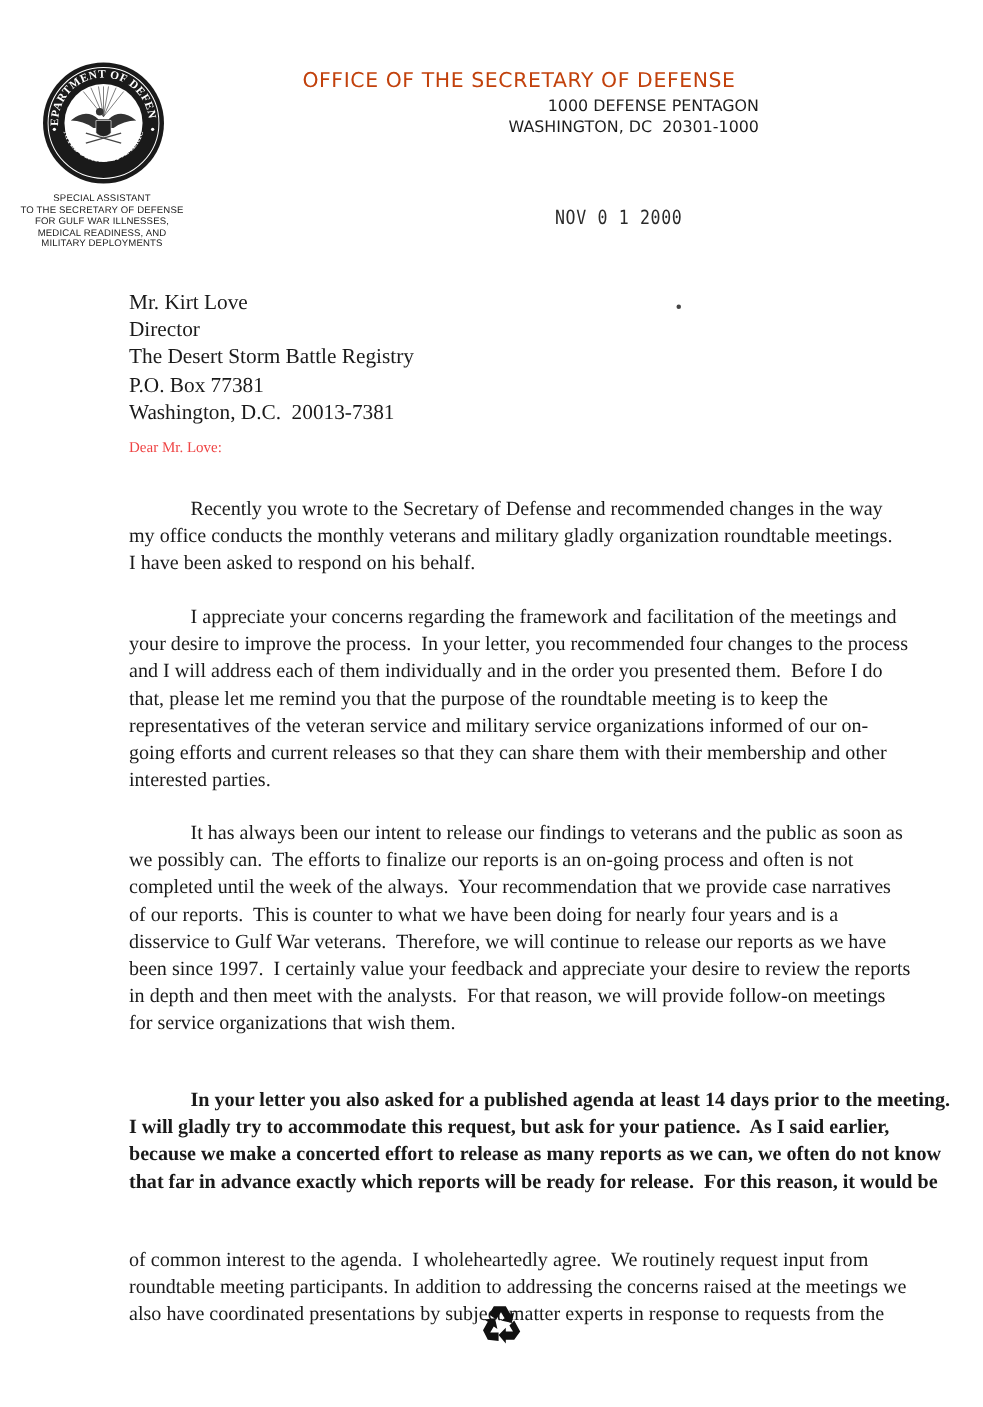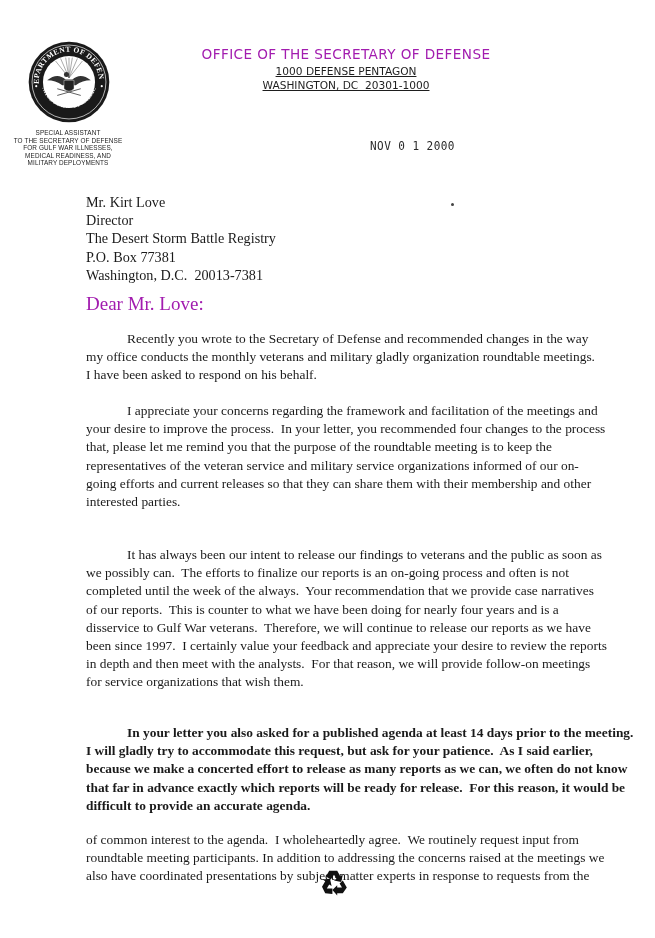--- a/index.html
+++ b/index.html
@@ -2,29 +2,29 @@
 <html><head>
 <meta charset="utf-8">
 <style>
   html, body { margin:0; padding:0; background:#ffffff; }
   body { width:655px; height:938px; position:relative; overflow:hidden; color:#1a1a1a; }
   .seal { position:absolute; left:27px; top:40px; width:84px; height:84px; }
   .assistant { position:absolute; left:0px; top:129px; width:136px; text-align:center;
     font-family:"Liberation Sans", sans-serif; font-size:6.4px; line-height:7.6px; color:#222; letter-spacing:0.1px; }
   .assistant div { white-space:nowrap; }
   .lh-title { position:absolute; left:186px; top:46px; width:320px; text-align:center;
-    font-family:"DejaVu Sans", sans-serif; font-size:13.6px; letter-spacing:0.4px; color:#a21caf; }
-  .lh-addr { position:absolute; left:186px; top:64px; width:320px; text-align:center;
-    font-family:"DejaVu Sans", sans-serif; font-size:10.6px; line-height:14px; color:#1e1e1e;text-decoration:underline; }
+    font-family:"DejaVu Sans", sans-serif; font-size:13.6px; letter-spacing:0.4px; color:#c2410c; }
+  .lh-addr { position:absolute; left:186px; top:64px; width:320px; text-align:right;
+    font-family:"DejaVu Sans", sans-serif; font-size:10.6px; line-height:14px; color:#1e1e1e; }
   .date { position:absolute; left:370px; top:138px; font-family:"DejaVu Sans Mono", monospace;
     font-size:13px; letter-spacing:0.5px; color:#2a2a2a; transform:scaleX(0.85); transform-origin:left; }
   .recipient { position:absolute; left:86px; top:193px; font-family:"Liberation Serif", serif;
     font-size:14.2px; line-height:18.2px; color:#1a1a1a; }
   .salutation { position:absolute; left:86px; top:293px; font-family:"Liberation Serif", serif;
-    font-size:19px; color:#a21caf; }
+    font-size:10px; color:#ef4444; }
   .body { position:absolute; left:86px; width:552px; font-family:"Liberation Serif", serif;
     font-size:13.4px; line-height:18.2px; color:#1a1a1a; }
   .para { position:absolute; left:0; width:552px; }
   .line { white-space:nowrap; }
   .line.indent { padding-left:41px; }
   .recycle { position:absolute; left:318px; top:866px; width:32px; height:32px; }
   .speck { position:absolute; left:451px; top:203px; width:3px; height:3px; background:#444; border-radius:50%; }
 </style>
 </head>
 <body>
@@ -94,41 +94,41 @@
 
 <div class="body" style="top:0;">
   <div class="para" style="top:330px;">
     <div class="line indent">Recently you wrote to the Secretary of Defense and recommended changes in the way</div>
     <div class="line">my office conducts the monthly veterans and military gladly organization roundtable meetings.</div>
     <div class="line">I have been asked to respond on his behalf.</div>
   </div>
   <div class="para" style="top:402px;">
     <div class="line indent">I appreciate your concerns regarding the framework and facilitation of the meetings and</div>
     <div class="line" style="white-space:pre">your desire to improve the process.  In your letter, you recommended four changes to the process</div>
+    <div class="line" style="white-space:pre">and I will address each of them individually and in the order you presented them.  Before I do</div>
     <div class="line">that, please let me remind you that the purpose of the roundtable meeting is to keep the</div>
     <div class="line">representatives of the veteran service and military service organizations informed of our on-</div>
     <div class="line">going efforts and current releases so that they can share them with their membership and other</div>
     <div class="line">interested parties.</div>
   </div>
   <div class="para" style="top:546px;">
     <div class="line indent">It has always been our intent to release our findings to veterans and the public as soon as</div>
     <div class="line" style="white-space:pre">we possibly can.  The efforts to finalize our reports is an on-going process and often is not</div>
     <div class="line" style="white-space:pre">completed until the week of the always.  Your recommendation that we provide case narratives</div>
     <div class="line" style="white-space:pre">of our reports.  This is counter to what we have been doing for nearly four years and is a</div>
     <div class="line" style="white-space:pre">disservice to Gulf War veterans.  Therefore, we will continue to release our reports as we have</div>
     <div class="line" style="white-space:pre">been since 1997.  I certainly value your feedback and appreciate your desire to review the reports</div>
     <div class="line" style="white-space:pre">in depth and then meet with the analysts.  For that reason, we will provide follow-on meetings</div>
     <div class="line">for service organizations that wish them.</div>
   </div>
   <div class="para" style="top:724px;font-weight:bold;">
     <div class="line indent">In your letter you also asked for a published agenda at least 14 days prior to the meeting.</div>
     <div class="line" style="white-space:pre">I will gladly try to accommodate this request, but ask for your patience.  As I said earlier,</div>
     <div class="line">because we make a concerted effort to release as many reports as we can, we often do not know</div>
     <div class="line" style="white-space:pre">that far in advance exactly which reports will be ready for release.  For this reason, it would be</div>
-    <div class="line">difficult to provide an accurate agenda.</div>
   </div>
   <div class="para" style="top:831px;">
     <div class="line" style="white-space:pre">of common interest to the agenda.  I wholeheartedly agree.  We routinely request input from</div>
     <div class="line">roundtable meeting participants.  In addition to addressing the concerns raised at the meetings we</div>
     <div class="line">also have coordinated presentations by subject-matter experts in response to requests from the</div>
   </div>
 </div>
 
 <svg class="recycle" viewBox="0 0 40 40">
   <g fill="#111">

